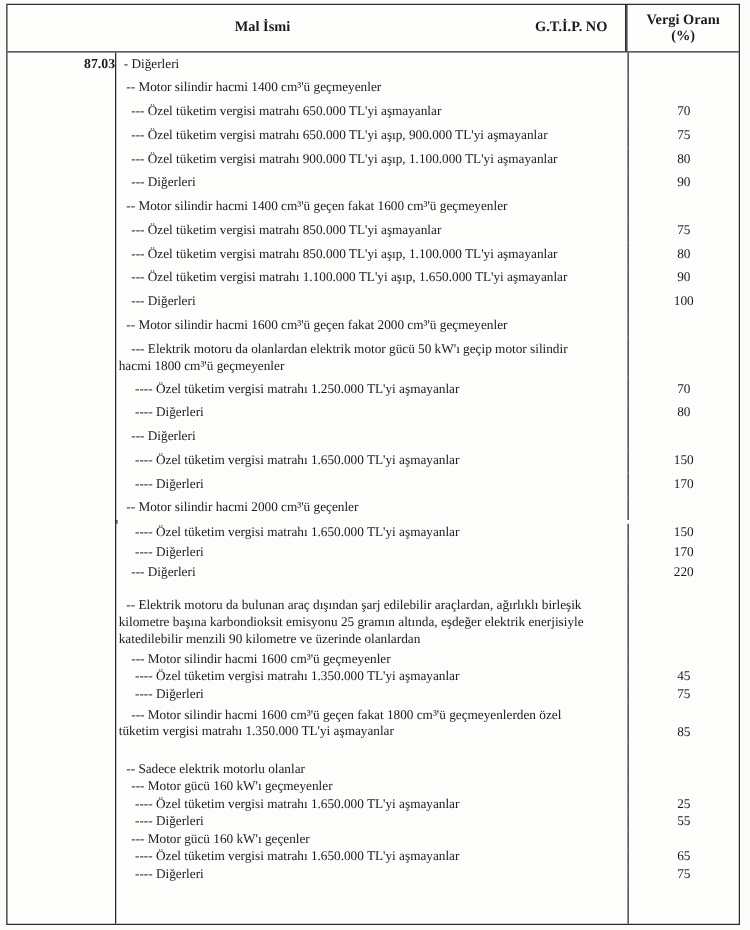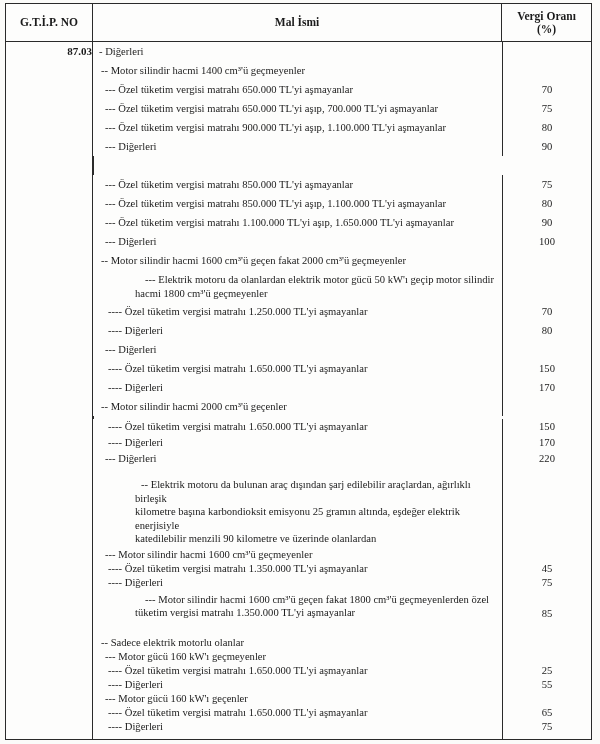--- a/index.html
+++ b/index.html
@@ -92,21 +92,20 @@
   .sp-loose  { height: 19px; }
   .sp-mid    { height: 16px; }
   .sp-tight  { height: 14px; }
   .sp-gap-sm { height: 8px;  }
   .sp-gap-md { height: 14px; }
   .sp-para .row-text {
     line-height: 13.5px;
     padding-top: 3px;
     padding-bottom: 2px;
     justify-content: flex-start;
-    margin-left: 40px;
   }
   .sp-para .row-rate {
     align-items: flex-end;
     padding-bottom: 3px;
   }
   .sp-loose .row-text, .sp-loose .row-rate { line-height: 19px; }
   .sp-mid   .row-text, .sp-mid   .row-rate { line-height: 16px; }
   .sp-tight .row-text, .sp-tight .row-rate { line-height: 14px; }
   
   .lv1 .row-text { text-indent: 4px;  }
@@ -116,22 +115,22 @@
   .filler { flex: 1; display: flex; }
   .filler .row-text { flex: 1; }
 </style>
 </head>
 <body>
 
 <div class="page">
   <div class="tax-table">
 
     <div class="hdr">
+      <div class="hdr-cell hdr-mal">Mal İsmi</div>
       <div class="hdr-cell hdr-gtip">G.T.İ.P. NO</div>
-      <div class="hdr-cell hdr-mal">Mal İsmi</div>
       <div class="hdr-cell hdr-vergi">Vergi Oranı
 (%)</div>
     </div>
 
     <div class="bdy">
       <div class="gtip-cell">87.03</div>
       <div class="content-cell" id="rows-container">
   <div class="row sp-loose lv1">
     <div class="row-text">- Diğerleri</div>
     <div class="row-rate"></div>
@@ -141,35 +140,36 @@
     <div class="row-text">-- Motor silindir hacmi 1400 cm³'ü geçmeyenler</div>
     <div class="row-rate"></div>
   </div>
 
   <div class="row sp-loose lv3">
     <div class="row-text">--- Özel tüketim vergisi matrahı 650.000 TL'yi aşmayanlar</div>
     <div class="row-rate">70</div>
   </div>
 
   <div class="row sp-loose lv3">
-    <div class="row-text">--- Özel tüketim vergisi matrahı 650.000 TL'yi aşıp, 700.000 TL'yi aşmayanlar</div>
+    <div class="row-text">--- Özel tüketim vergisi matrahı 650.000 TL'yi aşıp, 900.000 TL'yi aşmayanlar</div>
     <div class="row-rate">75</div>
   </div>
 
   <div class="row sp-loose lv3">
     <div class="row-text">--- Özel tüketim vergisi matrahı 900.000 TL'yi aşıp, 1.100.000 TL'yi aşmayanlar</div>
     <div class="row-rate">80</div>
   </div>
 
   <div class="row sp-loose lv3">
     <div class="row-text">--- Diğerleri</div>
     <div class="row-rate">90</div>
   </div>
 
   <div class="row sp-loose lv2">
+    <div class="row-text">-- Motor silindir hacmi 1400 cm³'ü geçen fakat 1600 cm³'ü geçmeyenler</div>
     <div class="row-rate"></div>
   </div>
 
   <div class="row sp-loose lv3">
     <div class="row-text">--- Özel tüketim vergisi matrahı 850.000 TL'yi aşmayanlar</div>
     <div class="row-rate">75</div>
   </div>
 
   <div class="row sp-loose lv3">
     <div class="row-text">--- Özel tüketim vergisi matrahı 850.000 TL'yi aşıp, 1.100.000 TL'yi aşmayanlar</div>

